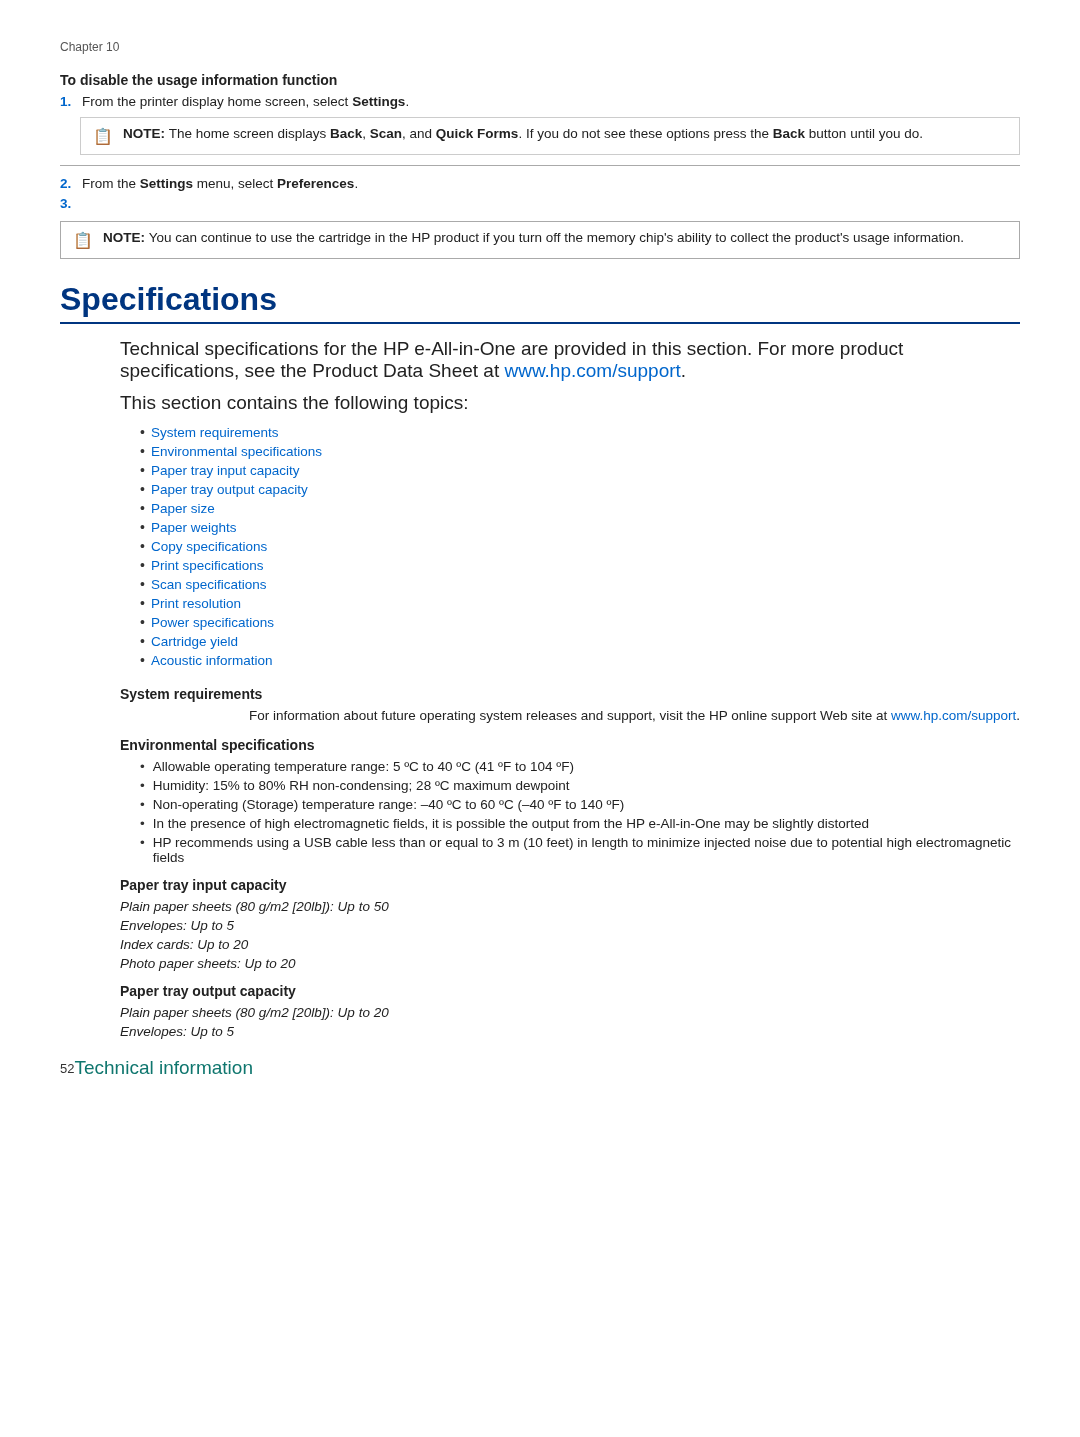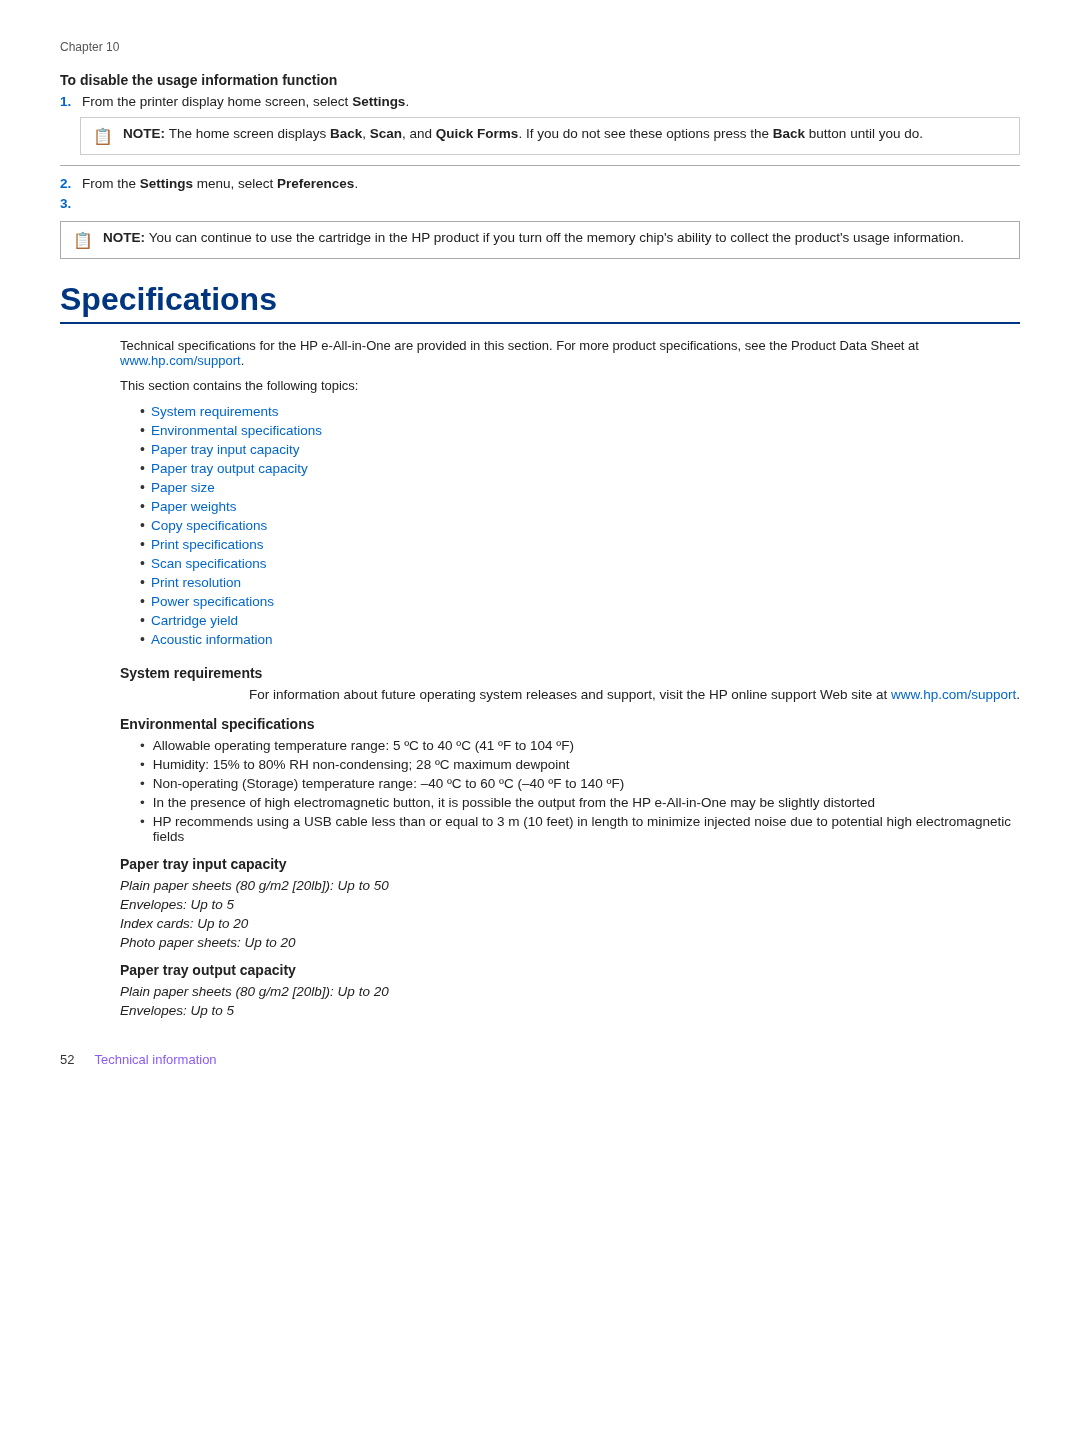--- a/index.html
+++ b/index.html
@@ -73,21 +73,21 @@
     .specifications-heading {
       font-size: 32px;
       font-weight: bold;
       color: #003580;
       margin-bottom: 14px;
       margin-top: 22px;
       border-bottom: 2px solid #003580;
       padding-bottom: 4px;
     }
     .intro-text {
-      font-size: 13px;
+      font-size: 19px;
       margin-bottom: 10px;
       padding-left: 60px;
     }
     .intro-text a {
       color: #0066cc;
       text-decoration: none;
     }
     .toc-list {
       list-style: none;
       padding-left: 80px;
@@ -149,31 +149,31 @@
     }
     .paper-text {
       font-size: 13.5px;
       padding-left: 60px;
       margin-bottom: 4px;
       font-style: italic;
     }
     .footer-bar {
       display: flex;
       align-items: center;
-      gap: 20px;
-      margin-top: 30px;
+      gap: 0;
+      margin-top: 14px;
       padding-top: 4px;
     }
     .footer-page {
       font-size: 13px;
       color: #333;
     }
     .footer-label {
-      font-size: 13px;
-      color: #8b5cf6;
+      font-size: 19px;
+      color: #0f766e;
     }
   </style>
 </head>
 <body>
 
 <div class="chapter-label">Chapter 10</div>
 
 <div>
   <div class="section-title-bold">To disable the usage information function</div>
 
@@ -273,21 +273,21 @@
   <li>
       <span>Allowable operating temperature range: 5 ºC to 40 ºC (41 ºF to 104 ºF)</span>
     </li>
   <li>
       <span>Humidity: 15% to 80% RH non-condensing; 28 ºC maximum dewpoint</span>
     </li>
   <li>
       <span>Non-operating (Storage) temperature range: –40 ºC to 60 ºC (–40 ºF to 140 ºF)</span>
     </li>
   <li>
-      <span>In the presence of high electromagnetic button, it is possible the output from the HP e-All-in-One may be slightly distorted</span>
+      <span>In the presence of high electromagnetic fields, it is possible the output from the HP e-All-in-One may be slightly distorted</span>
     </li>
   <li>
       <span>HP recommends using a USB cable less than or equal to 3 m (10 feet) in length to minimize injected noise due to potential high electromagnetic fields</span>
     </li>
 </ul>
 
 <div class="paper-section-heading">Paper tray input capacity</div>
 <p class="paper-text">Plain paper sheets (80 g/m2 [20lb]): Up to 50</p>
 <p class="paper-text">Envelopes: Up to 5</p>
 <p class="paper-text">Index cards: Up to 20</p>

